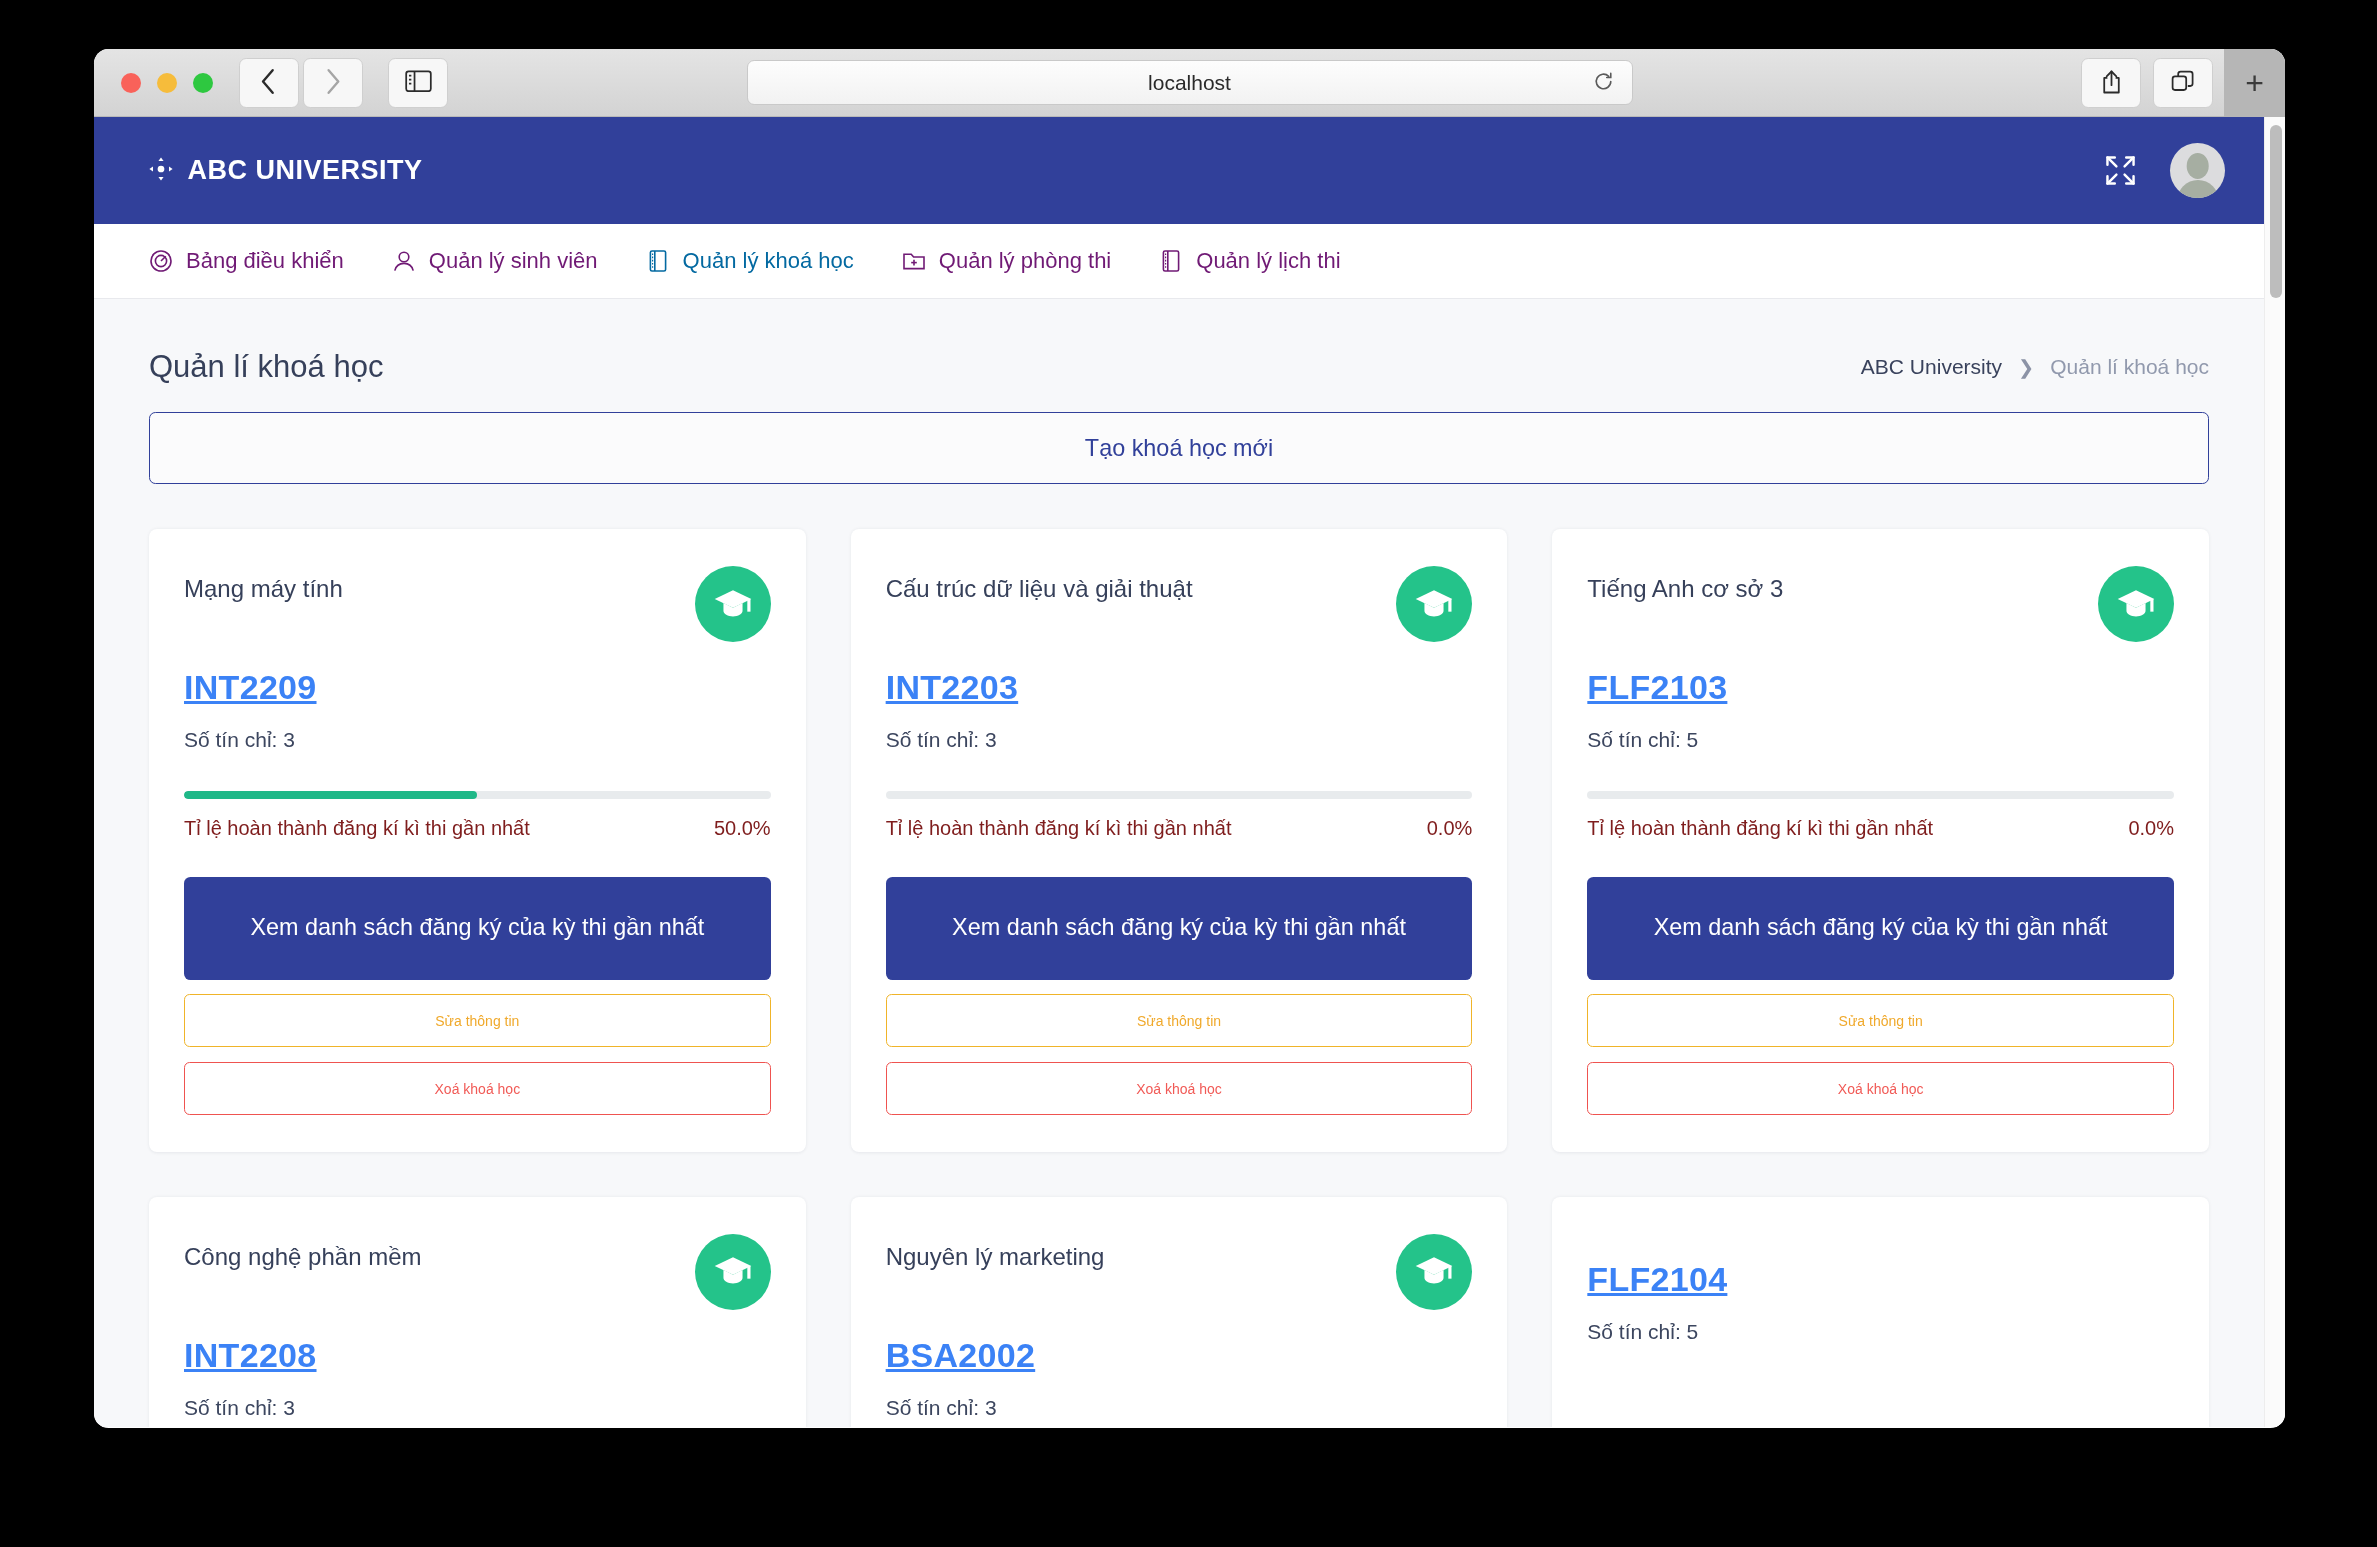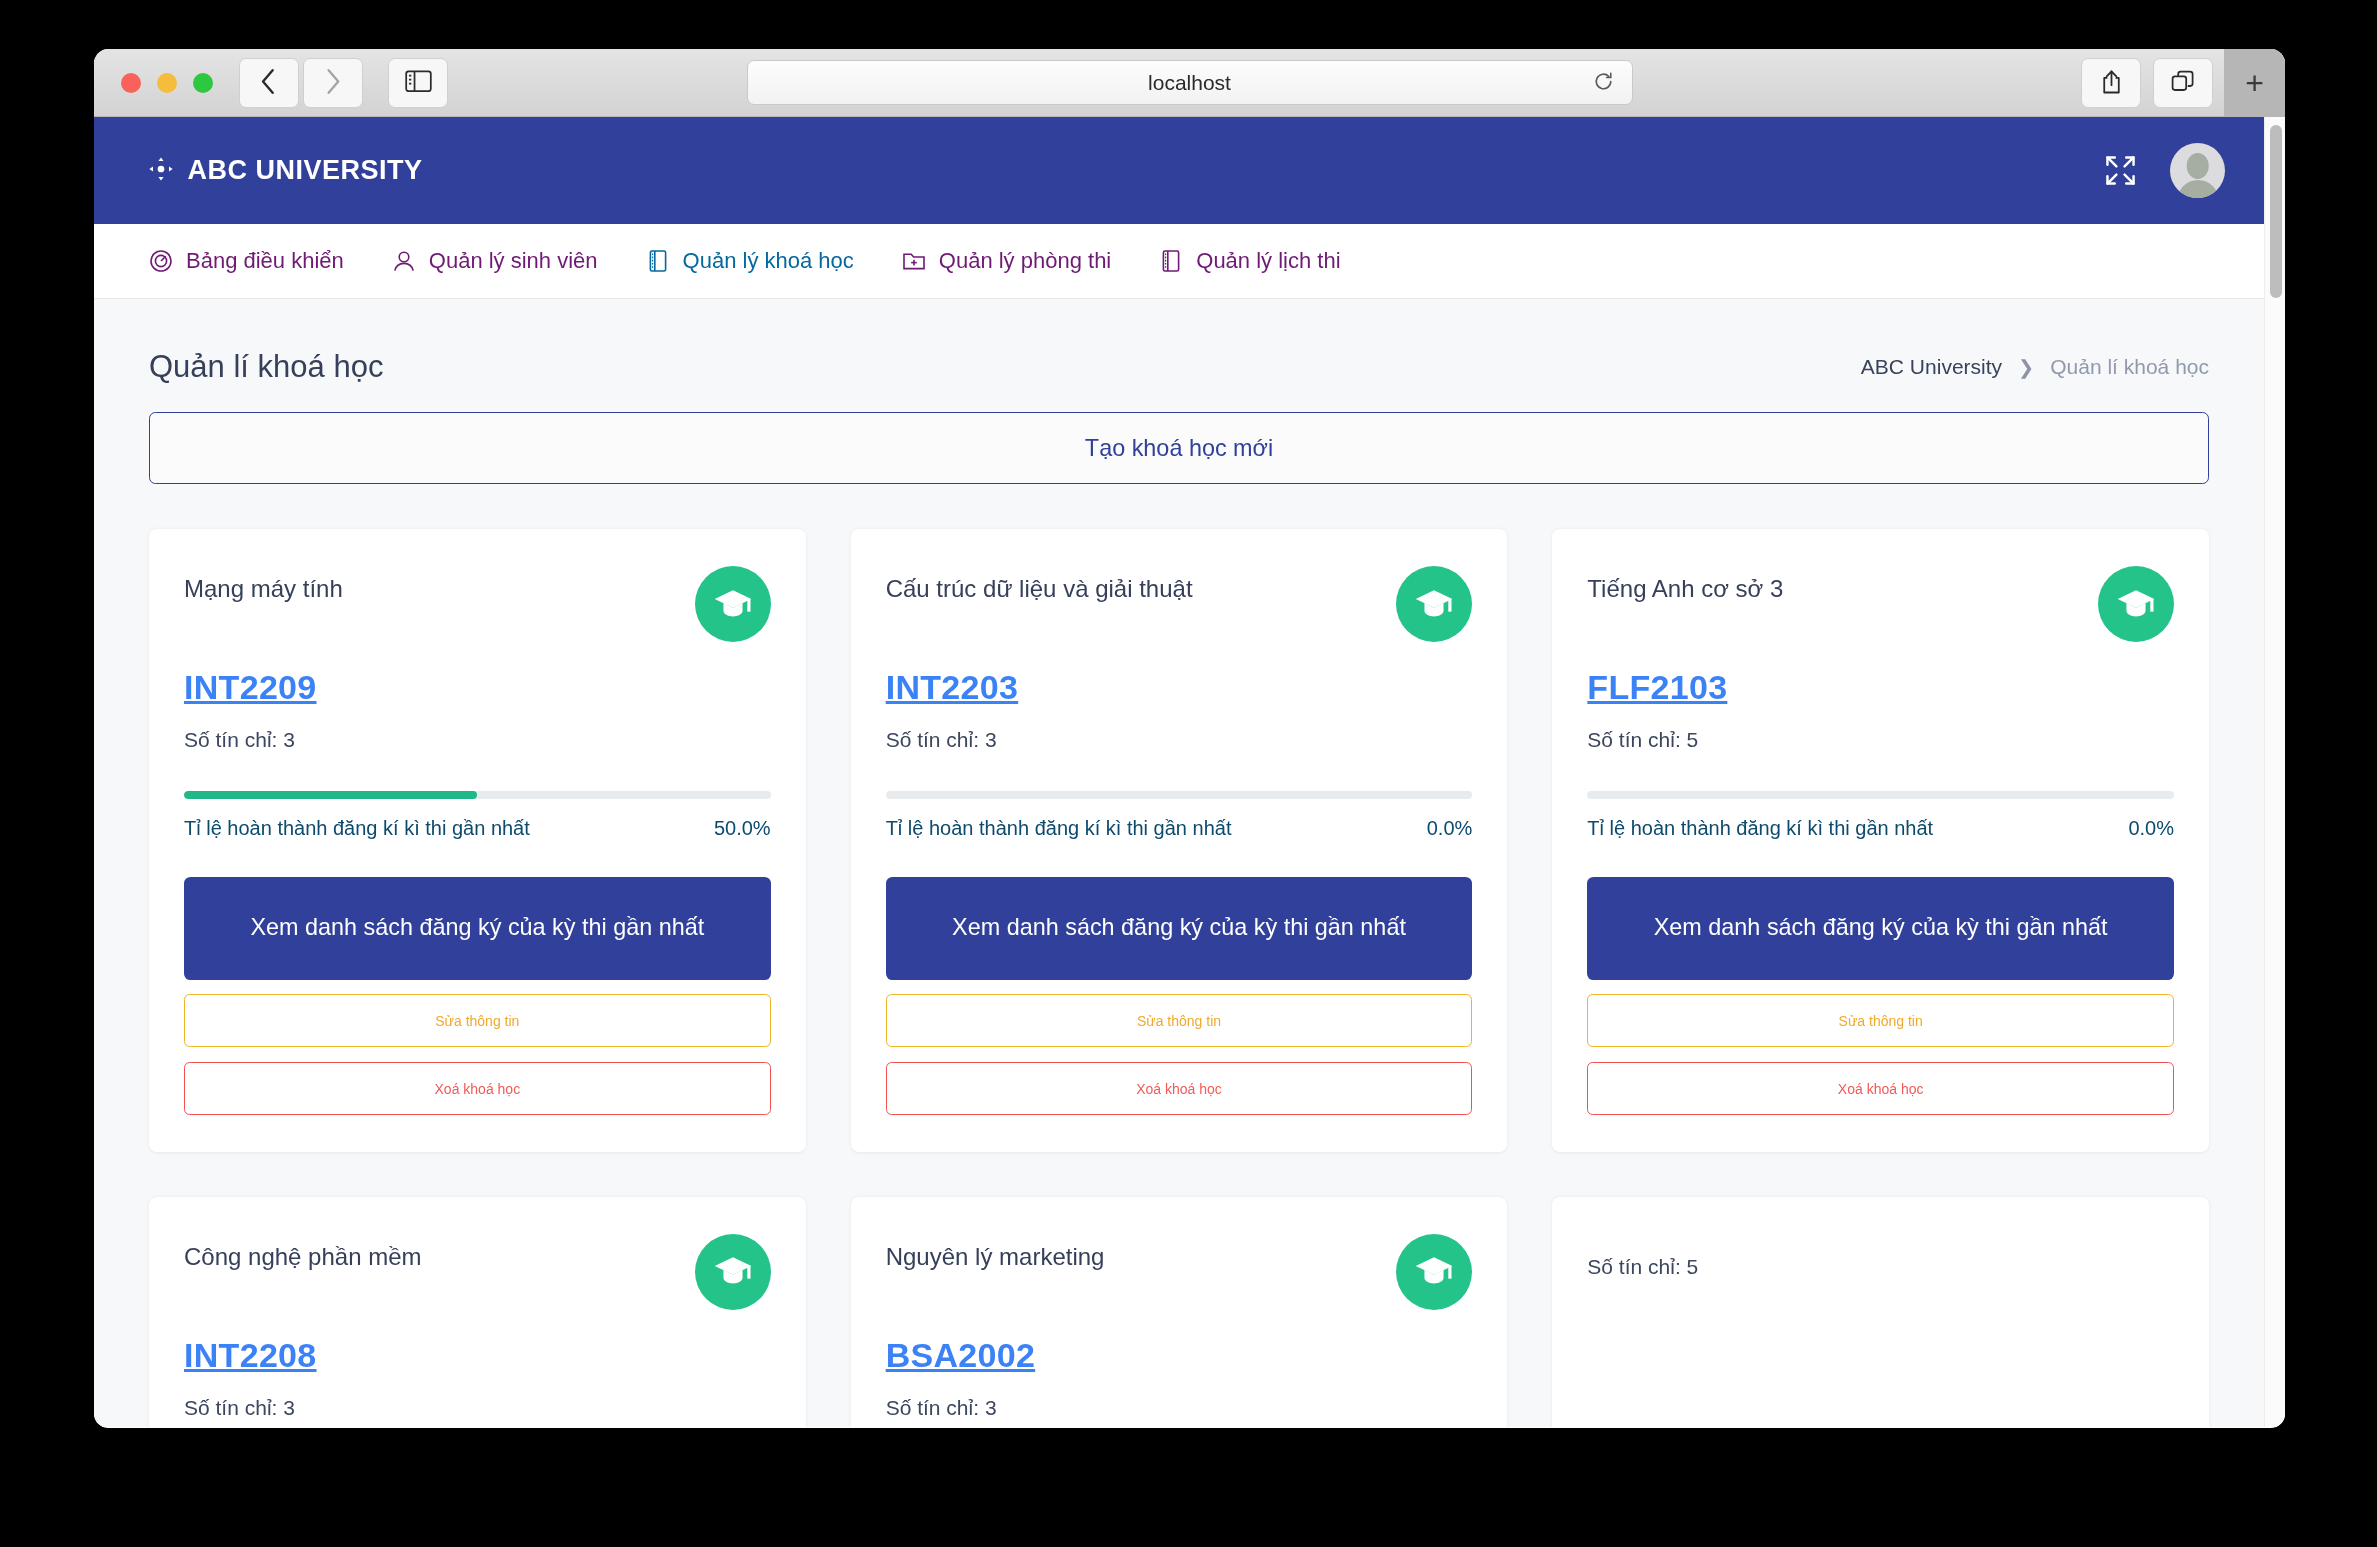--- a/index.html
+++ b/index.html
@@ -305,21 +305,21 @@
     height: 100%;
     border-radius: 4.8px;
     background: #1fb888;
   }
   .progress-row {
     margin-top: 17.7px;
     display: flex;
     align-items: center;
     justify-content: space-between;
     font-size: 20px;
-    color: #0c4a6e;
+    color: #7f1d1d;
   }
 
   .btn-primary {
     display: flex;
     align-items: center;
     justify-content: center;
     text-align: center;
     margin-top: 37px;
     min-height: 103px;
     padding: 14.5px 29px;
@@ -654,20 +654,21 @@
               </div>
             </div>
             <div class="course-code">BSA2002</div>
             <div class="course-credits">
               <span>Số tín chỉ:</span>
               <span>3</span>
             </div>
           </div>
 
           <div class="course-card">
+            <div class="course-code">FLF2104</div>
             <div class="course-credits">
               <span>Số tín chỉ:</span>
               <span>5</span>
             </div>
           </div>
         </div>
 
       </div>
     </div>
   </div>

